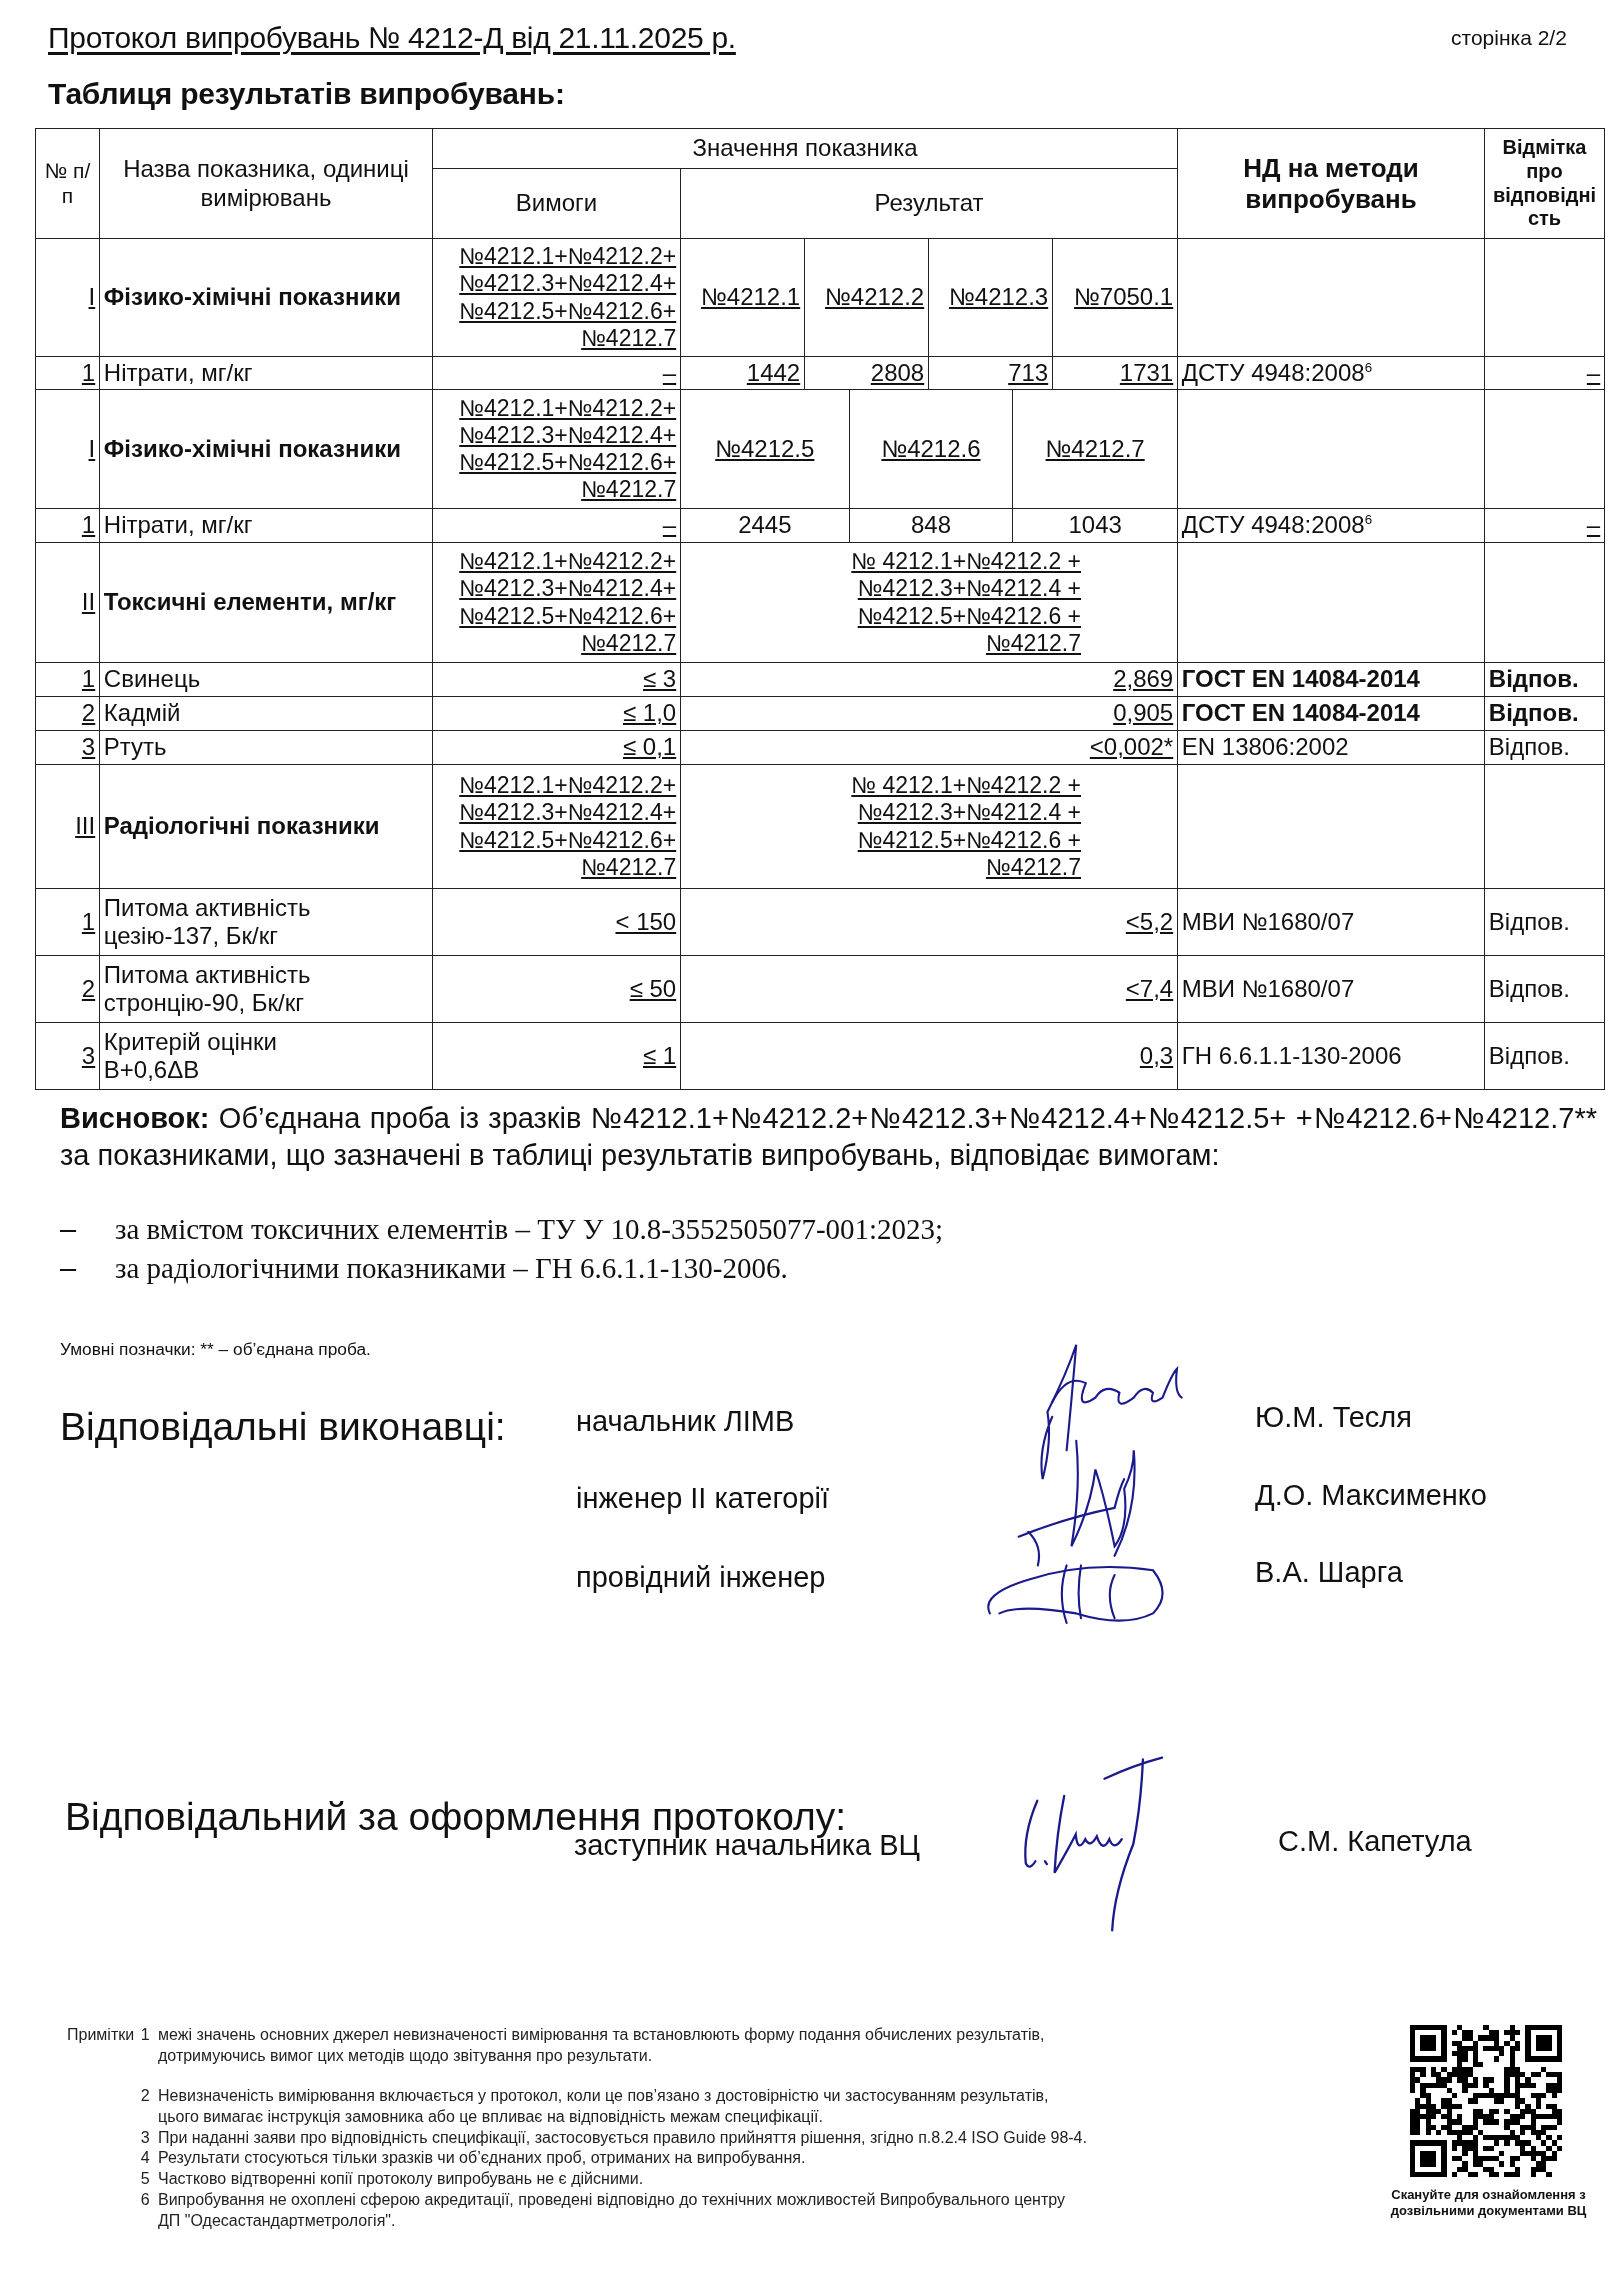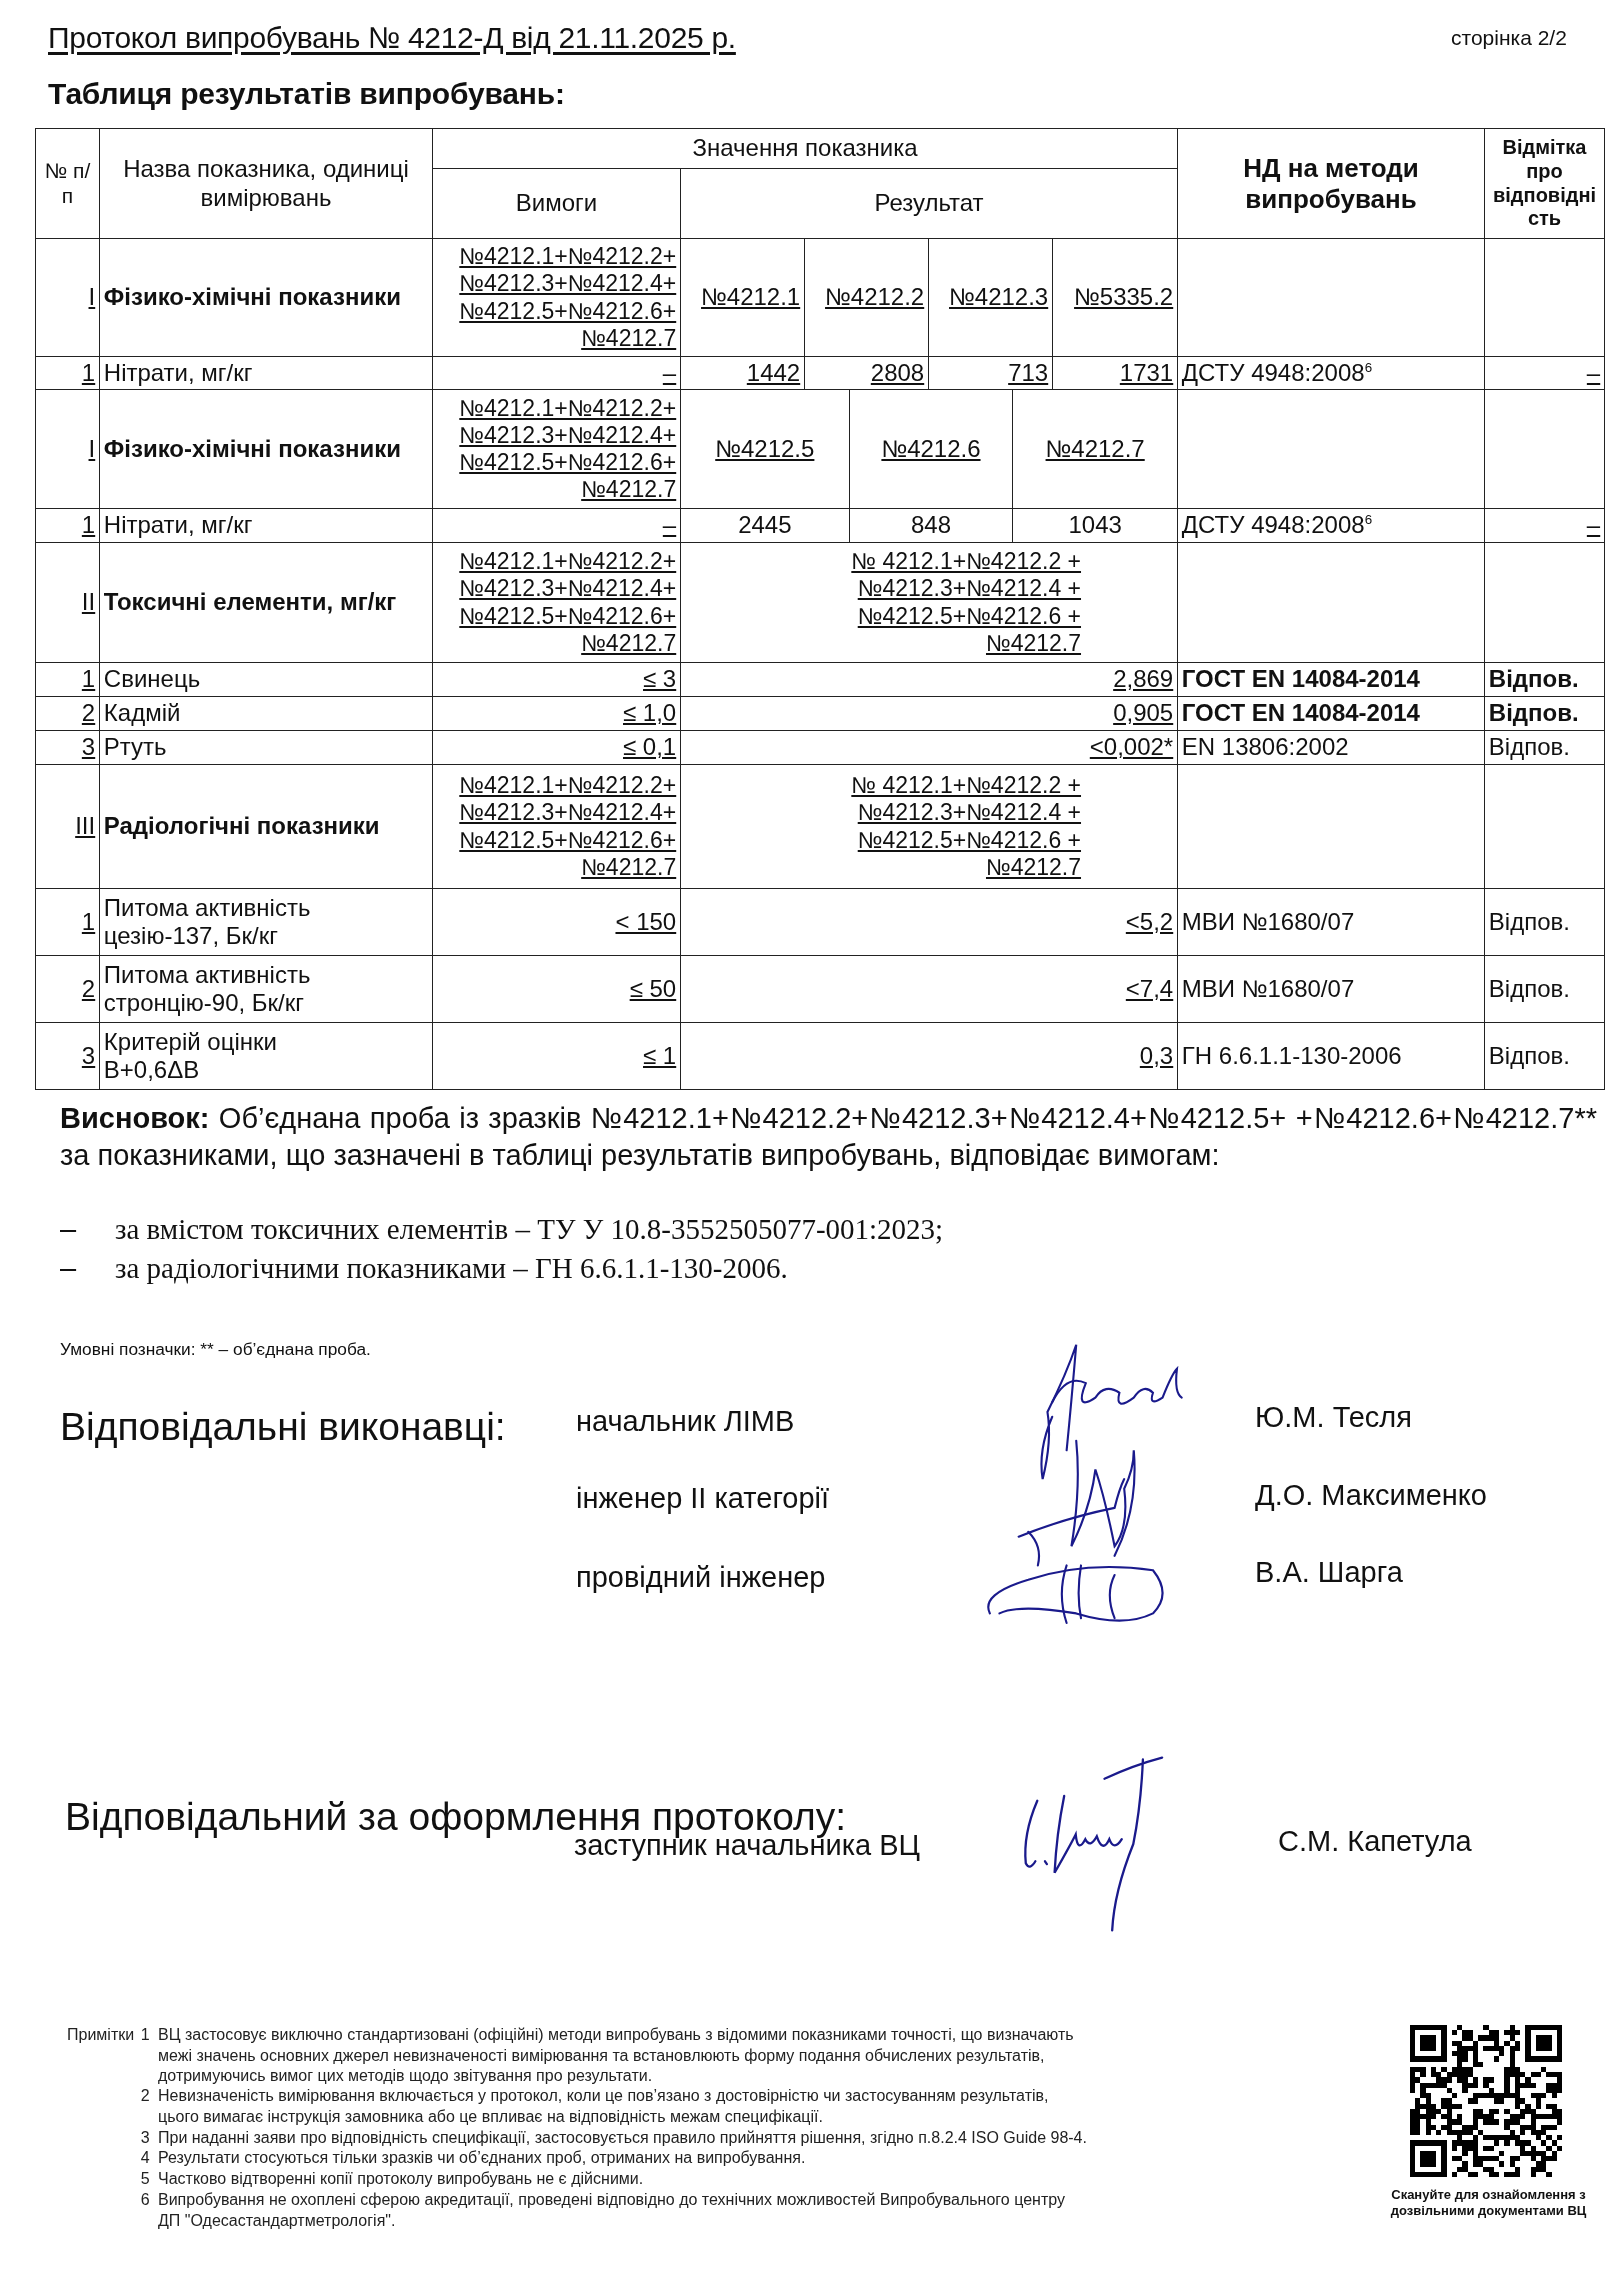--- a/index.html
+++ b/index.html
@@ -78,21 +78,21 @@
   </thead>
   <tbody>
 
     <tr style="height:118px">
       <td class="c">I</td>
       <td class="l b">Фізико-хімічні показники</td>
       <td class="c samples">№4212.1+№4212.2+ №4212.3+№4212.4+ №4212.5+№4212.6+ №4212.7</td>
       <td class="c">№4212.1</td>
       <td class="c">№4212.2</td>
       <td class="c">№4212.3</td>
-      <td class="c">№5335.2</td>
+      <td class="c">№7050.1</td>
       <td></td>
         <td></td>
     </tr>
     <tr style="height:33px">
       <td class="c">1</td>
       <td class="l">Нітрати, мг/кг</td>
       <td class="c">–</td>
       <td class="c">1442</td>
       <td class="c">2808</td>
       <td class="c">713</td>
@@ -238,21 +238,20 @@
     <path d="M28 118 L30 121"></path>
     <path d="M48 50 Q40 90 38 130 Q55 100 60 90 Q62 110 70 95 Q75 105 82 92 Q88 110 95 95 Q100 108 108 95"></path>
     <path d="M90 32 Q120 18 150 10 M130 12 Q128 60 120 100 Q100 150 98 190"></path>
   </svg>
 </div>
 
 <div id="notes" class="abs">
   <div class="notes-label">Примітки</div>
   <div class="note-row" style="top:0">
     <span class="note-num">1</span>
-    <div>ВЦ застосовує виключно стандартизовані (офіційні) методи випробувань з відомими показниками точності, що визначають</div>
     <div>межі значень основних джерел невизначеності вимірювання та встановлюють форму подання обчислених результатів,</div>
     <div>дотримуючись вимог цих методів щодо звітування про результати.</div>
   </div>
   <div class="note-row" style="top:61px">
     <span class="note-num">2</span>
     <div>Невизначеність вимірювання включається у протокол, коли це пов’язано з достовірністю чи застосуванням результатів,</div>
     <div>цього вимагає інструкція замовника або це впливає на відповідність межам специфікації.</div>
   </div>
   <div class="note-row" style="top:103px">
     <span class="note-num">3</span>

